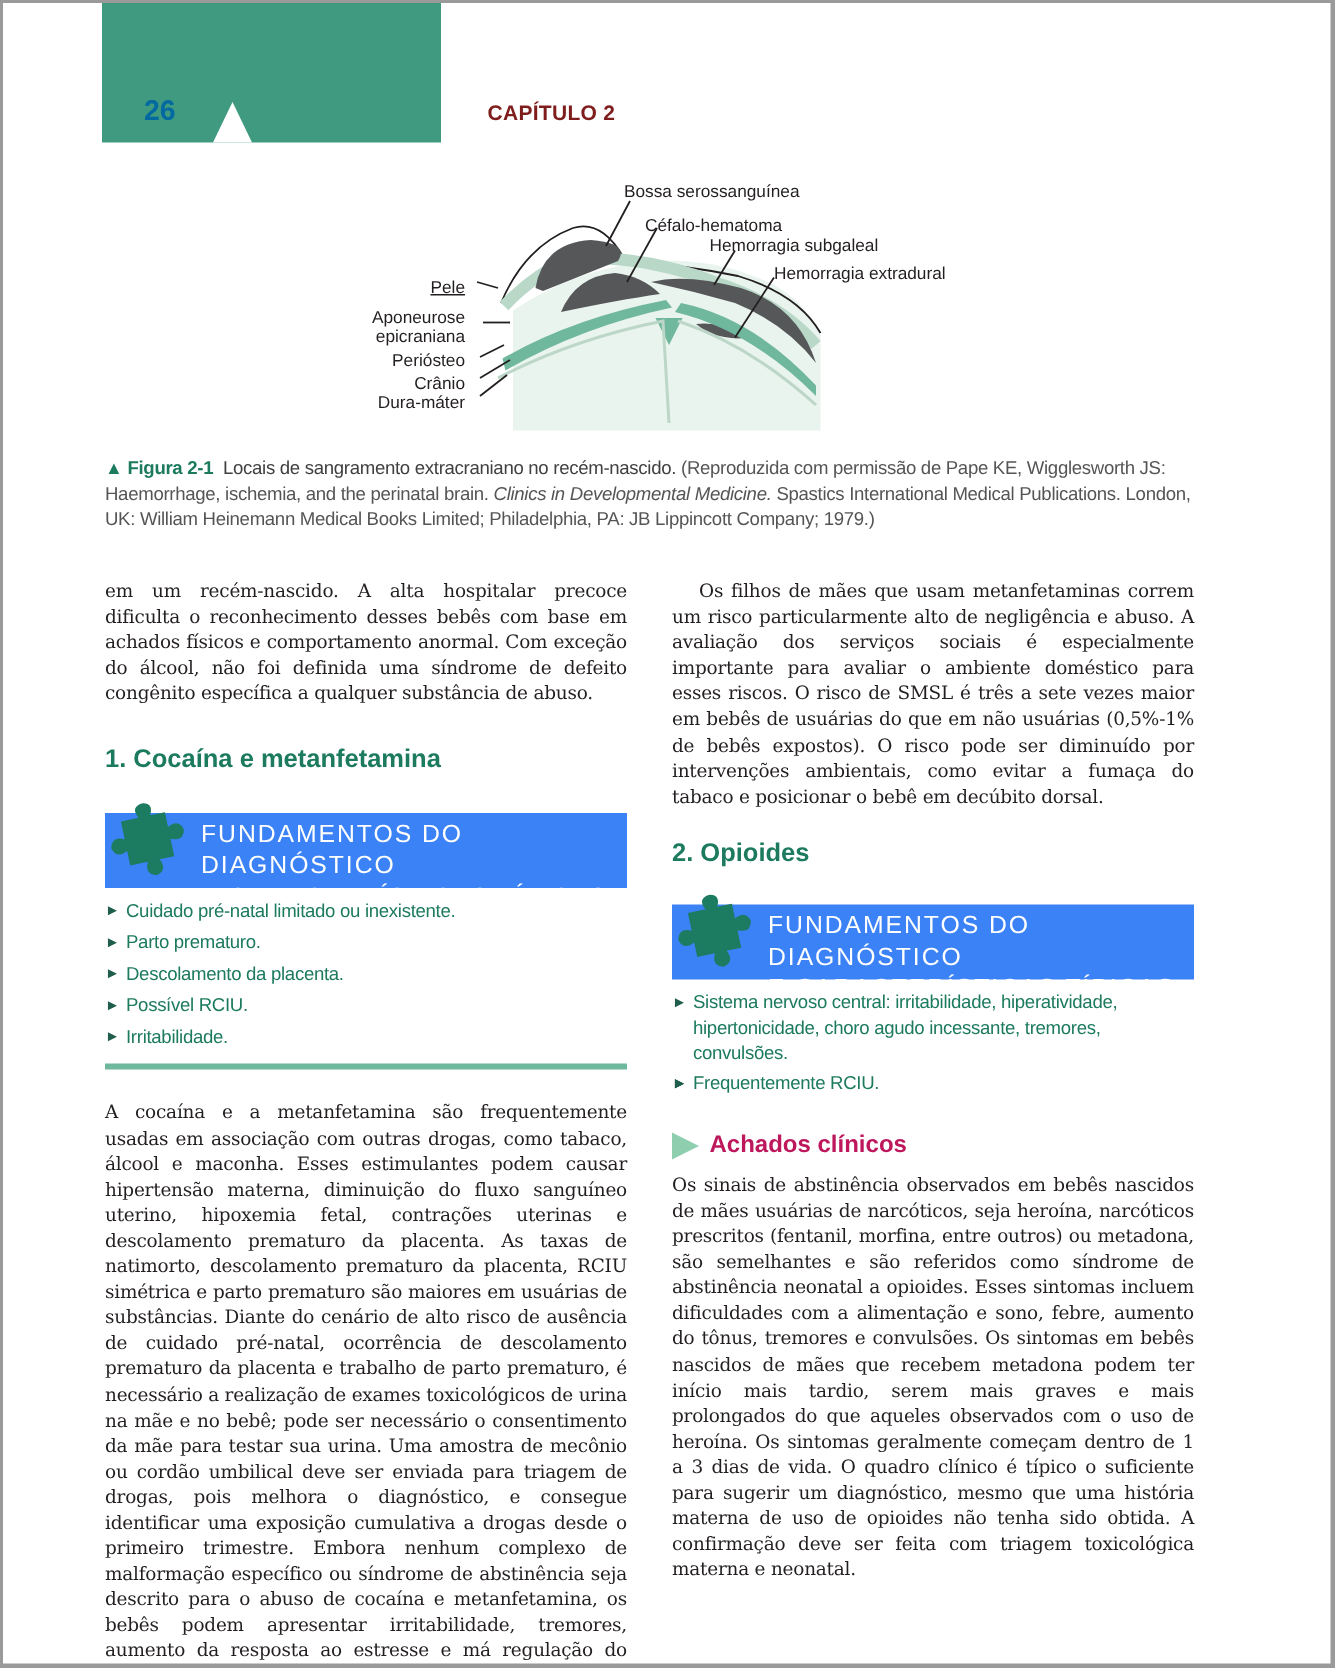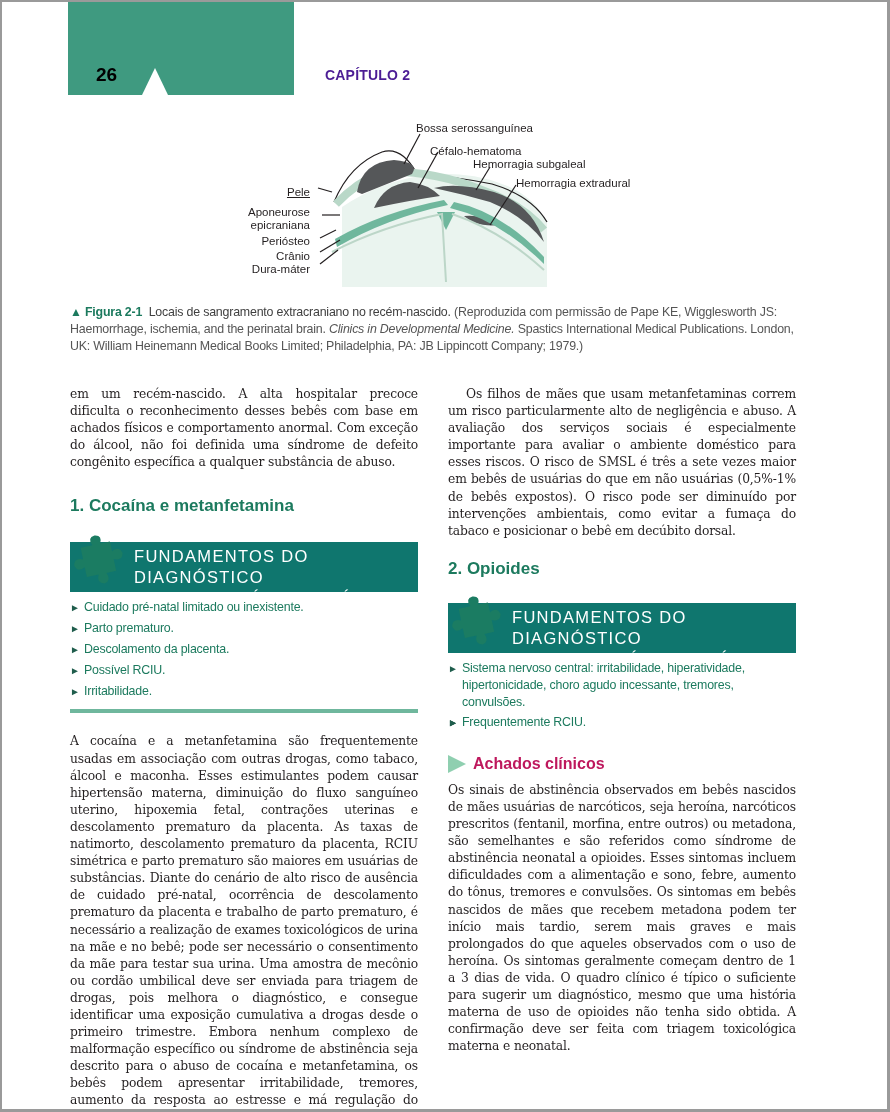--- a/index.html
+++ b/index.html
@@ -8,30 +8,30 @@
     overflow: hidden; box-sizing: border-box;
     border-top: 2px solid #9a9a9a; border-left: 2px solid #9a9a9a;
     border-right: 3px solid #9a9a9a; border-bottom: 3px solid #9a9a9a;
     font-family: "DejaVu Serif", serif; color: #231f20;
   }
   .header-band {
     position: absolute; left: 66px; top: 0; width: 226px; height: 93px;
     background: #3f9a80;
   }
   .page-number {
-    position: absolute; left: 94px; top: 62px; color: #000000;
+    position: absolute; left: 94px; top: 62px; color: #0369a1;
     font-family: "Liberation Sans", sans-serif; font-weight: bold; font-size: 19px;
   }
   .header-notch {
     position: absolute; left: 140px; top: 66px; width: 0; height: 0;
     border-left: 13px solid transparent; border-right: 13px solid transparent;
     border-bottom: 27px solid #fff;
   }
   .chapter-title {
-    position: absolute; left: 323px; top: 65px; color: #4c1d95;
+    position: absolute; left: 323px; top: 65px; color: #7f1d1d;
     font-family: "Liberation Sans", sans-serif; font-weight: bold; font-size: 14px;
     letter-spacing: 0.2px;
   }
   .figure-wrap { position: absolute; left: 230px; top: 110px; width: 440px; height: 180px; }
   .fig-label {
     position: absolute; font-family: "Liberation Sans", sans-serif; font-size: 11.5px;
     color: #231f20; white-space: nowrap; line-height: 13px;
   }
   .fig-label.right { text-align: right; }
   .caption {
@@ -47,21 +47,21 @@
   .col-right { left: 446px; top: 384px; }
   p.body {
     margin: 0; font-size: 12.3px; line-height: 17.1px; text-align: justify;
     letter-spacing: -0.15px;
   }
   p.body.indent { text-indent: 18px; }
   h2.section {
     margin: 0; font-family: "Liberation Sans", sans-serif; font-weight: bold;
     color: #1c7a5e; font-size: 17px;
   }
-  .fund-box { position: relative; height: 50px; background: #0f766e; }
+  .fund-box { position: relative; height: 50px; background: #3b82f6; }
   .fund-title {
     position: absolute; left: 64px; top: 4px; color: #fff;
     font-family: "Liberation Sans", sans-serif; font-size: 16.5px; line-height: 21px;
     letter-spacing: 1.3px;
   }
   .puzzle { position: absolute; left: 0; top: -8px; width: 62px; height: 62px; }
   ul.fund-list {
     list-style: none; margin: 0; padding: 0;
     font-family: "Liberation Sans", sans-serif; font-size: 12.4px; color: #1c7a5e;
     letter-spacing: -0.2px;

